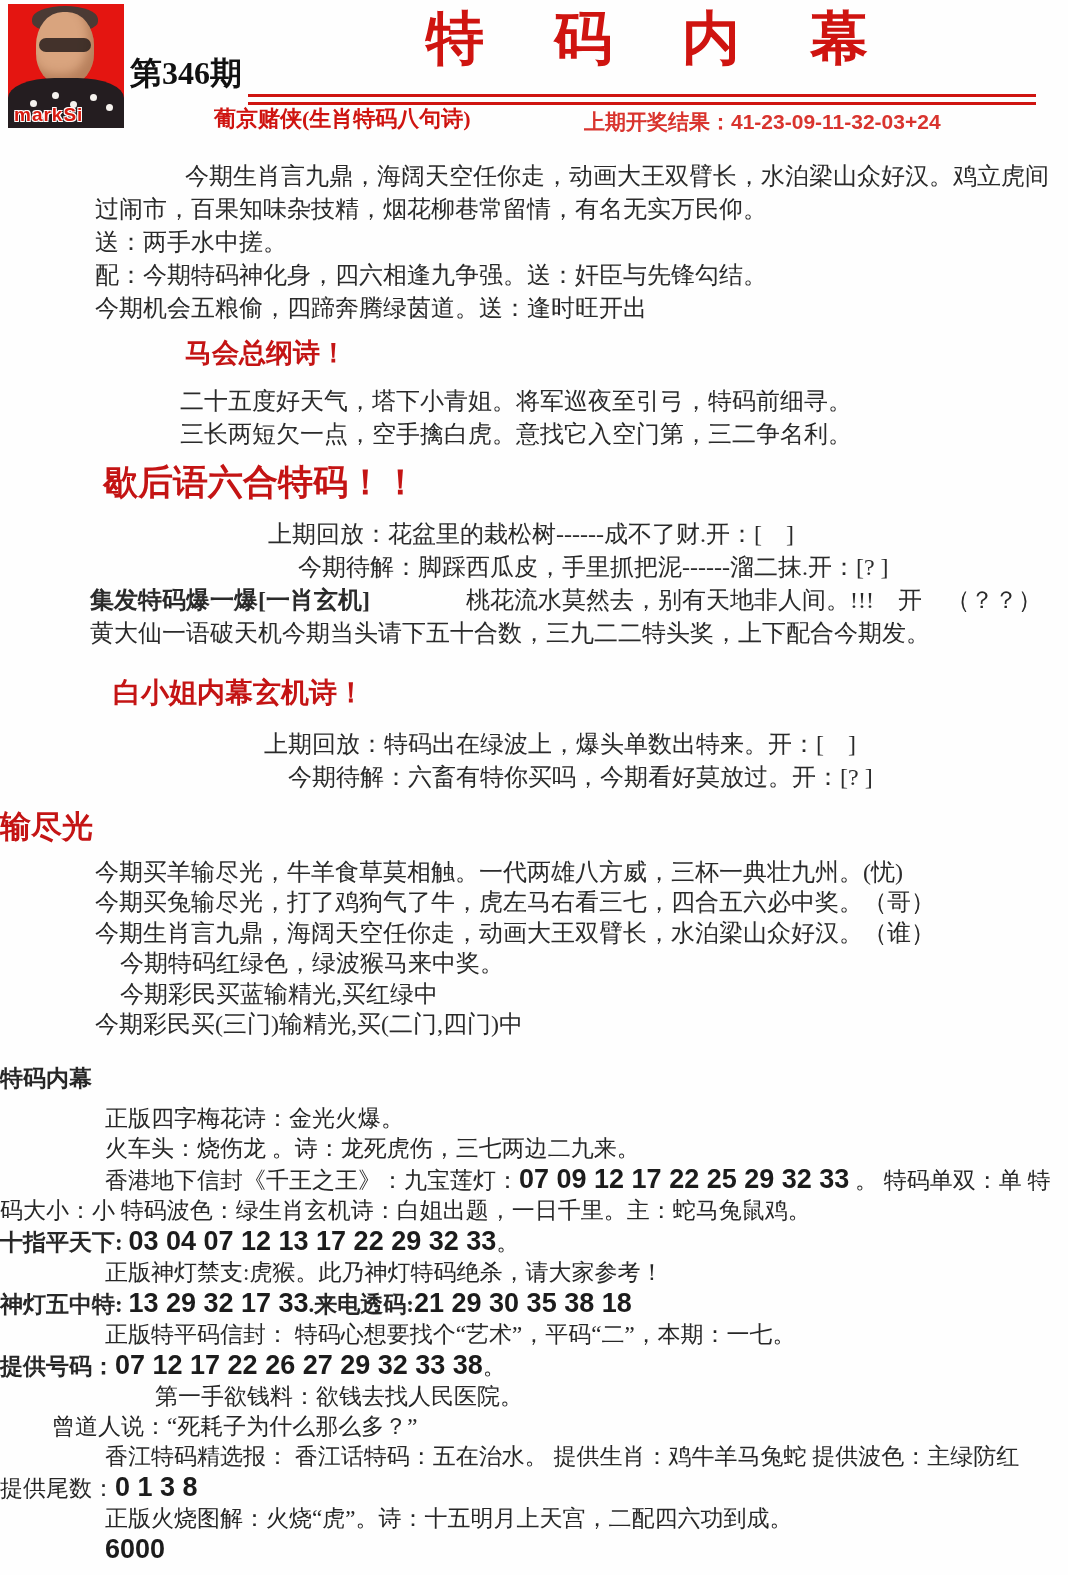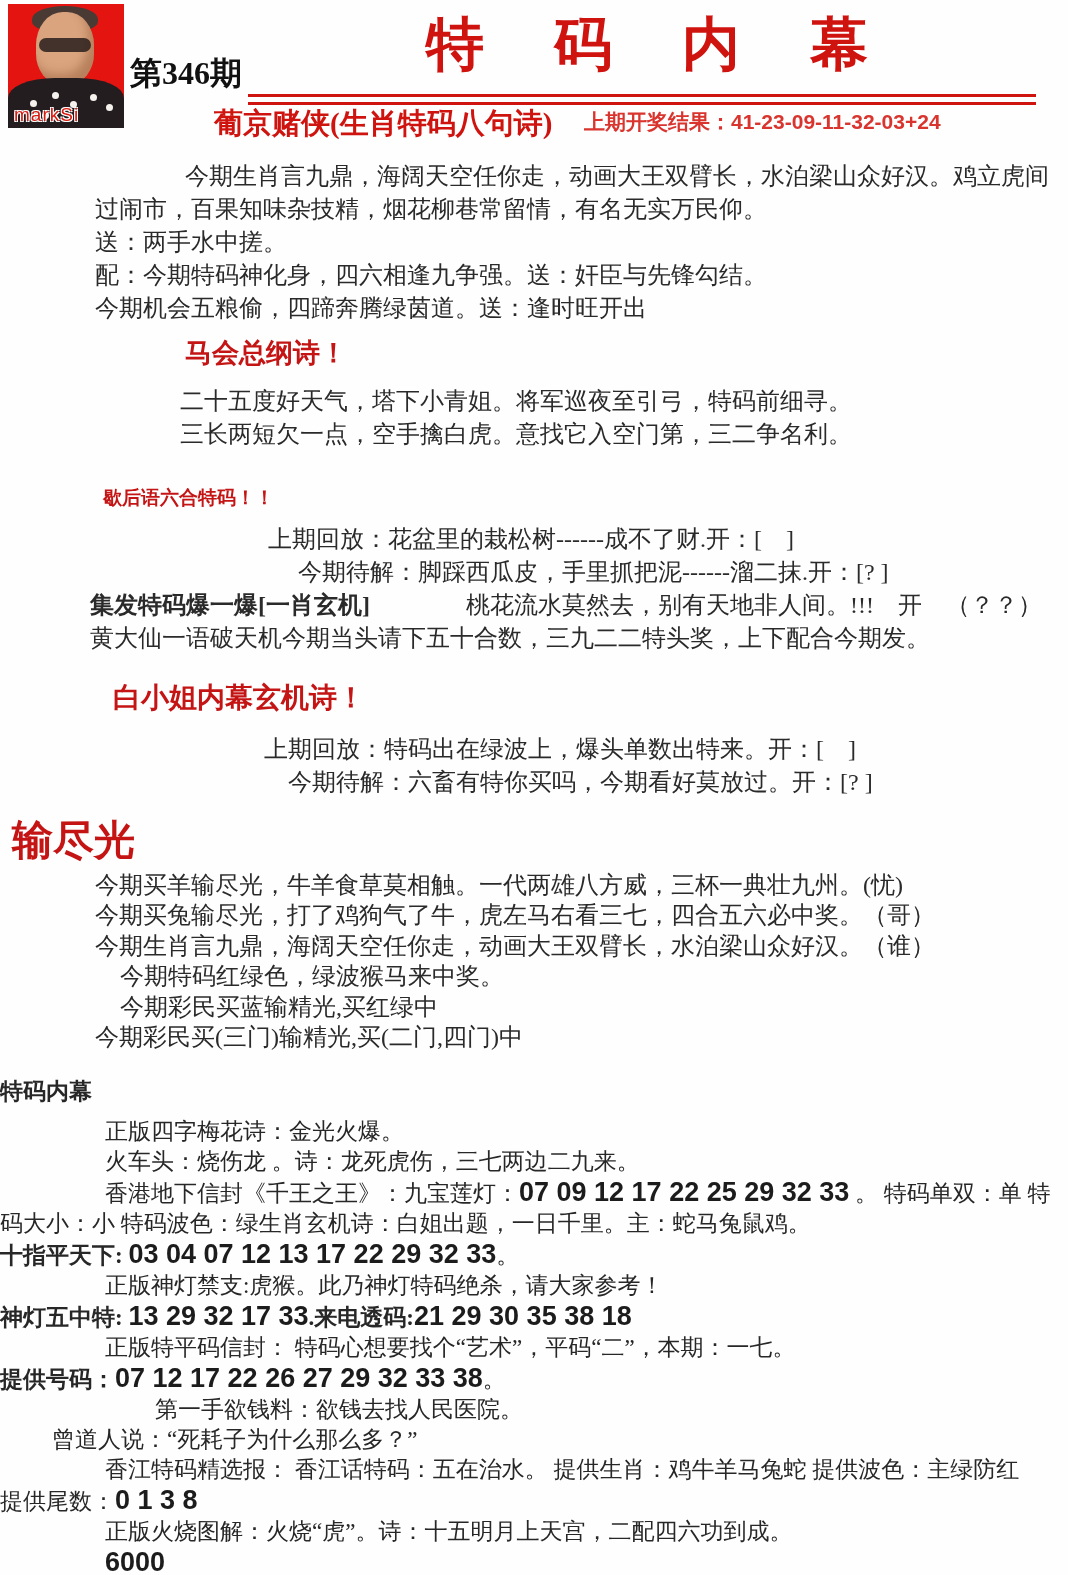--- a/index.html
+++ b/index.html
@@ -32,71 +32,71 @@
   }
   .photo .torso{
     position:absolute;left:0;top:74px;width:116px;height:50px;
     background:#241d20;border-radius:40% 40% 0 0;
   }
   .photo .dot{position:absolute;width:7px;height:7px;border-radius:50%;background:#f5f2ee;}
   .photo .d1{left:22px;top:96px}.photo .d2{left:44px;top:88px}.photo .d3{left:62px;top:97px}
   .photo .d4{left:82px;top:90px}.photo .d5{left:98px;top:100px}.photo .d6{left:34px;top:108px}
   .photo .logo{
     position:absolute;left:6px;bottom:2px;
-    font-family:"Liberation Sans",sans-serif;font-weight:normal;font-size:19px;
+    font-family:"Liberation Sans",sans-serif;font-weight:bold;font-size:19px;
     color:#d81b10;letter-spacing:1px;
     text-shadow:1px 1px 0 #fff,-1px -1px 0 #fff,1px -1px 0 #fff,-1px 1px 0 #fff;
   }
   .issue{
     position:absolute;left:130px;top:52px;
     font-size:32px;font-weight:bold;color:#111;
   }
   .main-title{
-    position:absolute;left:250px;top:6px;width:800px;
+    position:absolute;left:250px;top:0;width:800px;
     text-align:center;font-size:58px;font-weight:bold;color:#cf1410;
     letter-spacing:6px;white-space:nowrap;
   }
   .title-underline{
     position:absolute;left:248px;top:94px;width:788px;height:5px;
     border-top:3px solid #cf1410;border-bottom:3px solid #cf1410;
   }
   .subtitle{
     position:absolute;left:214px;top:104px;
-    font-size:29px;font-weight:bold;color:#cf1410;
+    font-size:22px;font-weight:bold;color:#cf1410;
   }
   .result{
     position:absolute;left:584px;top:108px;
     font-size:21px;font-weight:bold;color:#d9342e;
     font-family:"Liberation Sans",sans-serif;white-space:nowrap;
   }
   
   p{margin:0;}
   .t{font-size:24px;line-height:33px;color:#2a2a2a;}
   .rh{color:#c41414;font-weight:bold;}
   .b{font-weight:bold;}
   .num{font-family:"Liberation Sans",sans-serif;font-weight:bold;font-size:27px;color:#1c1c1c;}
   
   .sec-intro{margin:8px 14px 0 95px;}
   .sec-intro .p1{text-indent:90px;}
   
   .h-mahui{margin:10px 0 14px 185px;font-size:27px;}
   .poem{margin-left:180px;}
   
-  .h-xie{margin:34px 0 12px 103px;font-size:19px;}
+  .h-xie{margin:8px 0 12px 103px;font-size:35px;}
   .xie-l1{margin-left:268px;}
   .xie-l2{margin-left:298px;}
   .xie-l3{margin-left:90px;}
   .xie-l3 .gap{display:inline-block;width:96px;}
   .xie-l4{margin-left:90px;}
   
   .h-bai{margin:24px 0 16px 113px;font-size:28px;}
   .bai-l1{margin-left:264px;}
   .bai-l2{margin-left:288px;}
   
-  .h-shu{margin:26px 0 14px 0px;font-size:41px;padding-left:12px;}
+  .h-shu{margin:18px 0 14px 0px;font-size:31px;}
   .sec-shu p{line-height:30.5px;}
   .shu-a{margin-left:95px;}
   .shu-b{margin-left:120px;}
   
   .h-nei{margin:24px 0 10px 0px;font-size:29px;}
   .sec-nei p{font-size:23px;line-height:30px;color:#272727;}
   .ind{text-indent:105px;}
   .nei-yuqian{margin-left:155px;}
   .nei-zeng{margin-left:52px;}
   .sec-nei .num{font-size:27px;text-align:right;}

